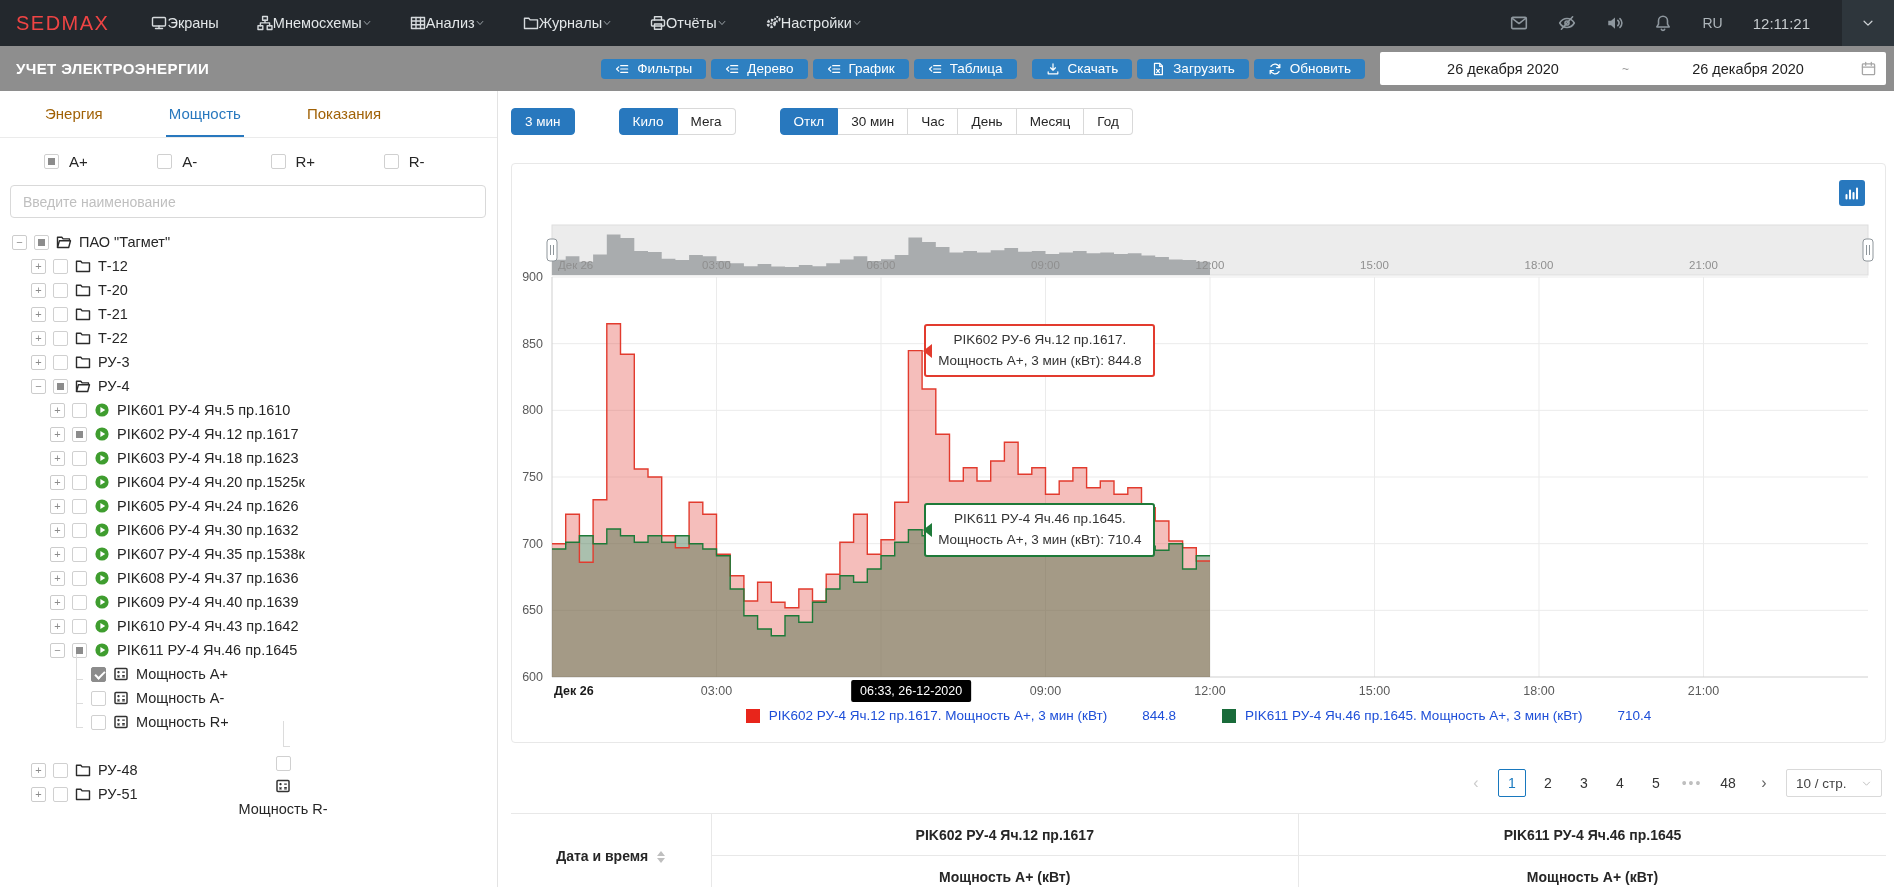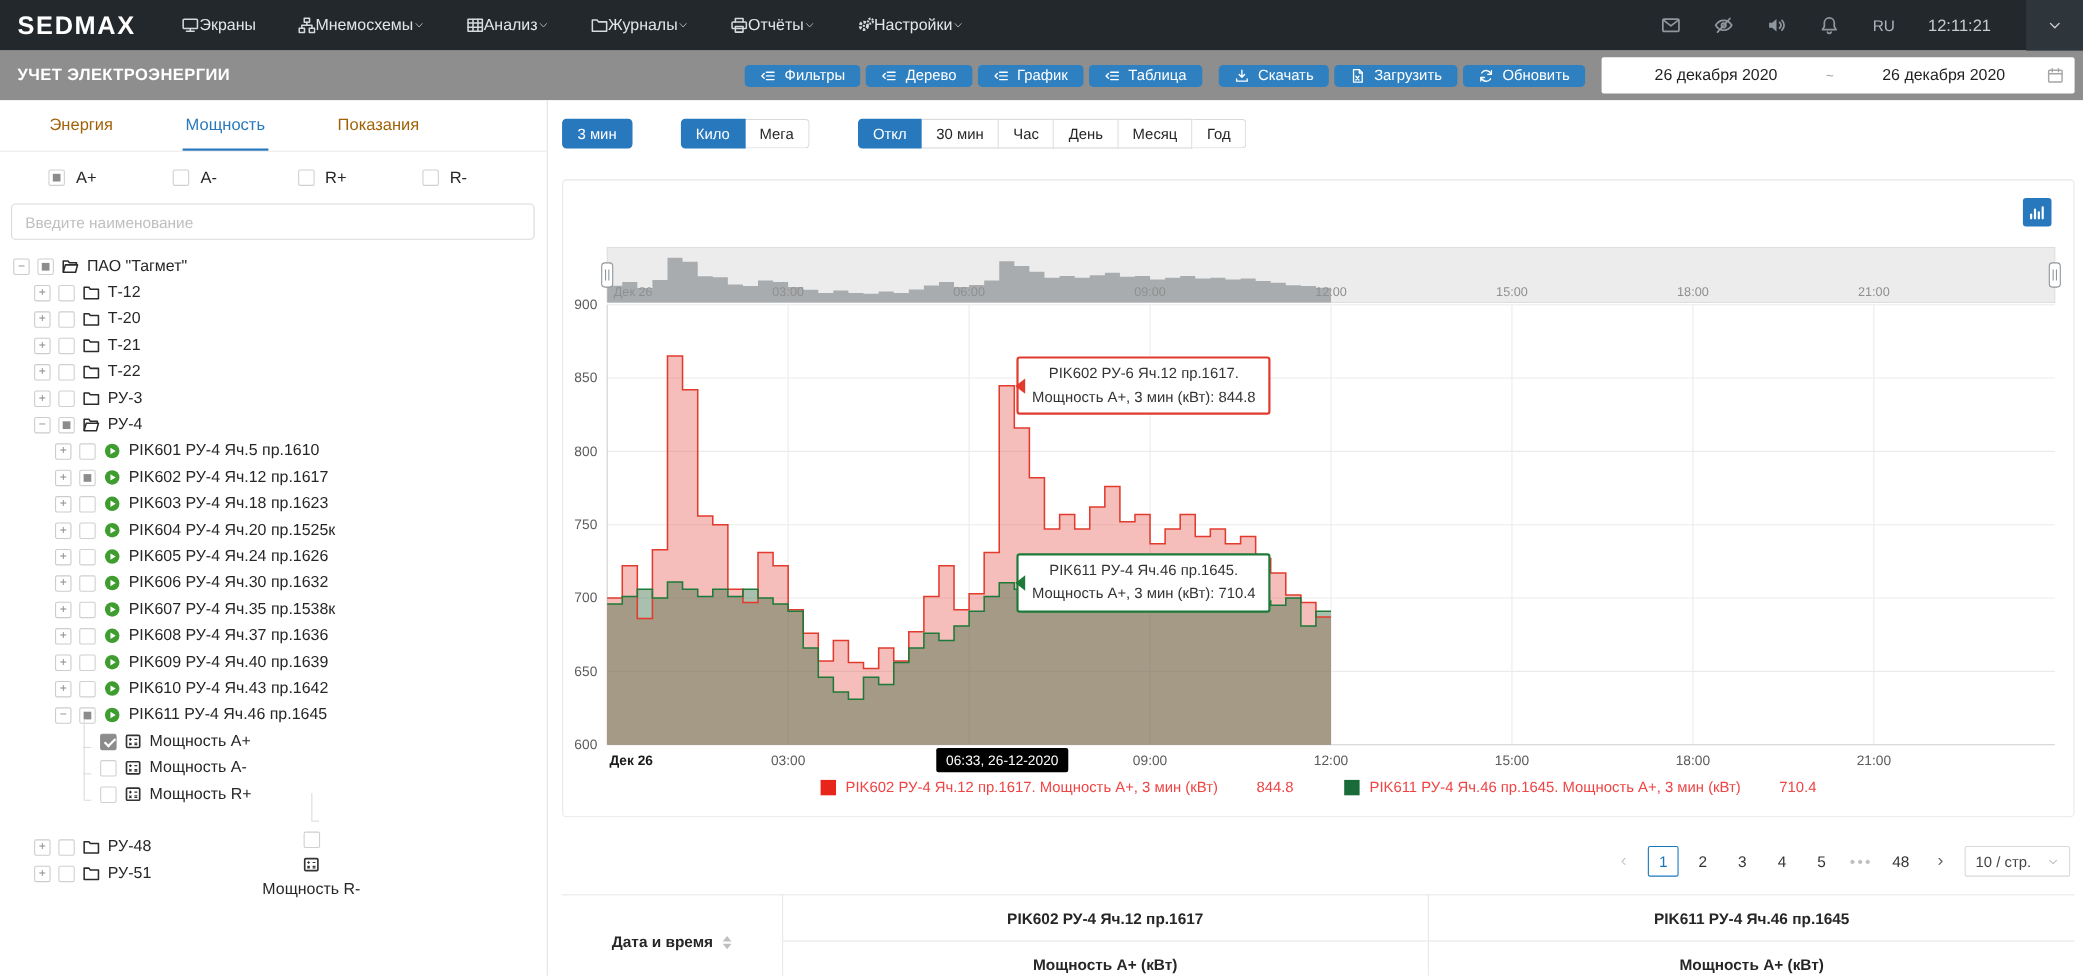--- a/index.html
+++ b/index.html
@@ -1,41 +1,41 @@
 <!DOCTYPE html>
 <html><head>
 <meta charset="utf-8">
 <style>
   *{box-sizing:border-box;margin:0;padding:0}
   html,body{width:1894px;height:887px;overflow:hidden;background:#fff;
     font-family:"Liberation Sans",sans-serif;color:#262626}
 
   
   .navbar{height:46px;background:#23282d;display:flex;align-items:center}
-  .logo{font-size:23px;font-weight:bold;color:#ffffff;letter-spacing:1.5px;margin:0 42px 0 16px}
+  .logo{font-size:20px;font-weight:normal;color:#ef4444;letter-spacing:1.5px;margin:0 42px 0 16px}
   .menu{display:flex;gap:38px;font-size:14.5px}
   .menu-item{display:flex;align-items:center;gap:0;color:#e2e6e8;cursor:pointer;white-space:nowrap}
   .menu-item .icon{font-size:16px;color:#d6dadd}
   .menu-item .caret{font-size:10px;color:#aab2b7}
   .nav-right{margin-left:auto;display:flex;align-items:center;gap:30px;height:100%}
   .nav-right .icon{font-size:18px;color:#8e979e;cursor:pointer}
   .lang{font-size:14px;color:#aeb6bb;cursor:pointer}
   .clock{font-size:15px;color:#c6cbce}
   .user-box{width:52px;height:100%;background:#2e363c;display:flex;align-items:center;justify-content:center;cursor:pointer;margin-left:2px}
   .user-box .icon{font-size:14px;color:#cfd4d7}
 
   
   .subheader{height:45px;background:#8e8e8e;display:flex;align-items:center;padding:0 8px 0 16px}
   .sub-title{color:#fff;font-weight:bold;font-size:15px;letter-spacing:.4px;margin-right:auto;white-space:nowrap}
   .btn{background:#2e80c1;color:#fff;border:none;border-radius:4px;height:20px;padding:0 14px;
        font-size:13.5px;display:inline-flex;align-items:center;gap:8px;cursor:pointer;font-family:inherit;white-space:nowrap}
   .btn .icon{font-size:14px;color:#fff}
   .btn-group{display:flex;gap:5px}
   .btn-group+.btn-group{margin-left:15px}
-  .datepicker{width:430px;height:33px;background:#fff;border-radius:2px;margin-left:15px;display:flex;
+  .datepicker{width:506px;height:33px;background:#fff;border-radius:2px;margin-left:15px;display:flex;
        align-items:center;padding:4px 10px;font-size:14.5px;color:#1f1f1f;cursor:pointer}
   .datepicker .d{flex:1;text-align:center}
   .datepicker .sep{color:#999;font-size:12px;padding:0 6px}
   .datepicker .icon{font-size:15px;color:#a6a6a6}
 
   
   .content{display:flex;height:796px}
   .sidebar{width:498px;border-right:1px solid #e3e3e3;flex:none;overflow:hidden}
   .main{flex:1;padding:17px 8px 0 13px;min-width:0}
 
@@ -74,21 +74,21 @@
   .tgl:last-child{border-radius:0 4px 4px 0}
   .tgl.single{border-radius:4px;border-left-width:1px}
   .tgl.active{background:#2878be;border-color:#2878be;color:#fff}
 
   
   .chart-panel{position:relative;border:1px solid #e8e8e8;border-radius:4px;height:580px;background:#fff}
   .chart-action{position:absolute;top:16px;right:20px;width:26px;height:26px;background:#2878be;border-radius:3px;
        display:flex;align-items:center;justify-content:center;cursor:pointer;z-index:6}
   .chart-action .icon{font-size:16px;color:#fff}
   .legend{position:absolute;left:0;right:0;top:544px;display:flex;justify-content:center;gap:46px;
-       align-items:center;font-size:13.5px;color:#ef4444}
+       align-items:center;font-size:13.5px;color:#1d4ed8}
   .legend-item{display:flex;align-items:center;gap:9px;cursor:pointer}
   .legend-swatch{width:14px;height:14px;flex:none}
   .legend-value{margin-left:26px}
   .tooltip{position:absolute;background:#fff;border:2px solid #999;border-radius:3px;padding:4px 12px;
        font-size:13.5px;line-height:1.55;text-align:center;white-space:nowrap;z-index:5;color:#333}
   .tt-arrow{position:absolute;left:-10px;top:50%;transform:translateY(-50%);width:0;height:0;
        border:7px solid transparent;border-right-width:9px}
 
   
   .pagination{display:flex;justify-content:flex-end;align-items:center;gap:8px;margin-top:26px;

